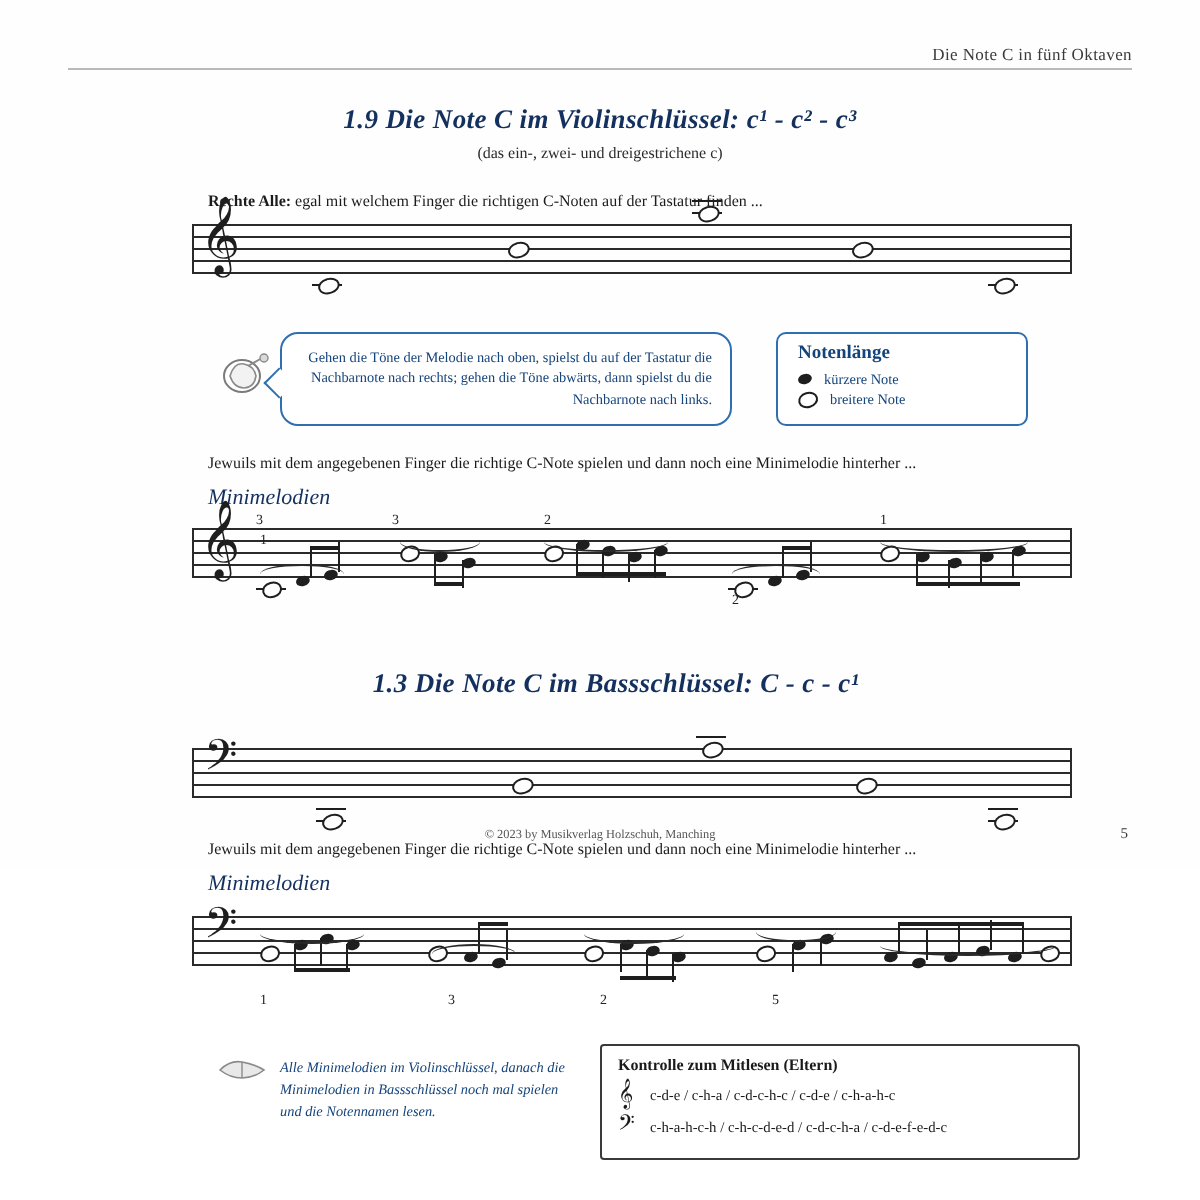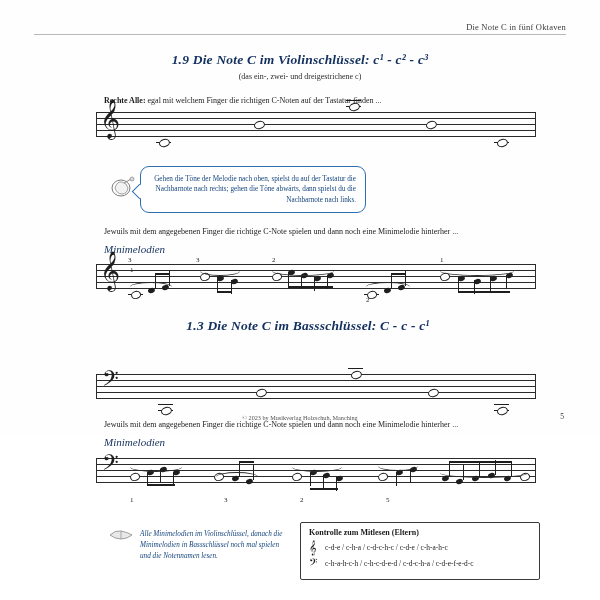--- a/index.html
+++ b/index.html
@@ -321,20 +321,31 @@
 
   <div class="bubble" style="left:140px; top:166px; width:206px;text-align:right;">Gehen die Töne der Melodie nach oben, spielst du auf der Tastatur die Nachbarnote nach rechts; gehen die Töne abwärts, dann spielst du die Nachbarnote nach links.</div>
   <div class="bubble-tail" style="left:134px; top:186px;"></div>
   <svg class="hand-icon" style="left:110px; top:176px;" width="26" height="24" viewBox="0 0 26 24">
     <ellipse cx="11" cy="12" rx="9" ry="8" fill="#ffffff" stroke="#7b7b7b" stroke-width="1"></ellipse>
     <path d="M5 12 q2 -7 7 -6 q5 1 6 6 q-1 6 -6 6 q-5 0 -7 -6 z" fill="#f2f2f2" stroke="#8a8a8a" stroke-width=".8"></path>
     <path d="M14 7 l7 -4" stroke="#8a8a8a" stroke-width="1" fill="none"></path>
     <circle cx="22" cy="3" r="2" fill="#d9d9d9" stroke="#8a8a8a" stroke-width=".7"></circle>
   </svg>
 
+  <div class="legend" style="left:388px; top:166px; width:104px;">
+    <h4>Notenlänge</h4>
+    <div class="row">
+      <span class="gl-filled"></span>
+      <span>kürzere Note</span>
+    </div>
+    <div class="row">
+      <span class="gl-open"></span>
+      <span>breitere Note</span>
+    </div>
+  </div>
 
   <div class="para" style="left:104px; top:227px;">Jewuils mit dem angegebenen Finger die richtige C-Note spielen und dann noch eine Minimelodie hinterher ...</div>
   <div class="script-label" style="left:104px; top:243px;">Minimelodien</div>
 
   <div class="staff" style="top:264px; height:30px;">
     <div class="sl" style="top:0px;"></div>
     <div class="sl" style="top:6px;"></div>
     <div class="sl" style="top:12px;"></div>
     <div class="sl" style="top:18px;"></div>
     <div class="sl" style="top:24px;"></div>
@@ -393,21 +404,21 @@
     <div class="slur" style="left:344px; top:2px; width:74px;"></div>
   </div>
 
   <div class="fingnum" style="left:128px; top:256px;">3</div>
   <div class="fingnum" style="left:196px; top:256px;">3</div>
   <div class="fingnum" style="left:272px; top:256px;">2</div>
   <div class="fingnum" style="left:440px; top:256px;">1</div>
   <div class="fingnum" style="left:130px; top:266px;">1</div>
   <div class="fingnum" style="left:366px; top:296px;">2</div>
 
-  <div class="sect-title" style="top:318px;margin-left:16px;">1.3  Die Note C im Bassschlüssel:  C - c - c¹</div>
+  <div class="sect-title" style="top:334px;margin-left:16px;">1.3  Die Note C im Bassschlüssel:  C - c - c¹</div>
 
 
   <div class="staff" style="top:374px; height:30px;">
     <div class="sl" style="top:0px;"></div>
     <div class="sl" style="top:6px;"></div>
     <div class="sl" style="top:12px;"></div>
     <div class="sl" style="top:18px;"></div>
     <div class="sl" style="top:24px;"></div>
     <div class="bar-l" style="left:0; top:0; height:24px;"></div>
     <div class="bar-r" style="right:0; top:0; height:24px;"></div>

